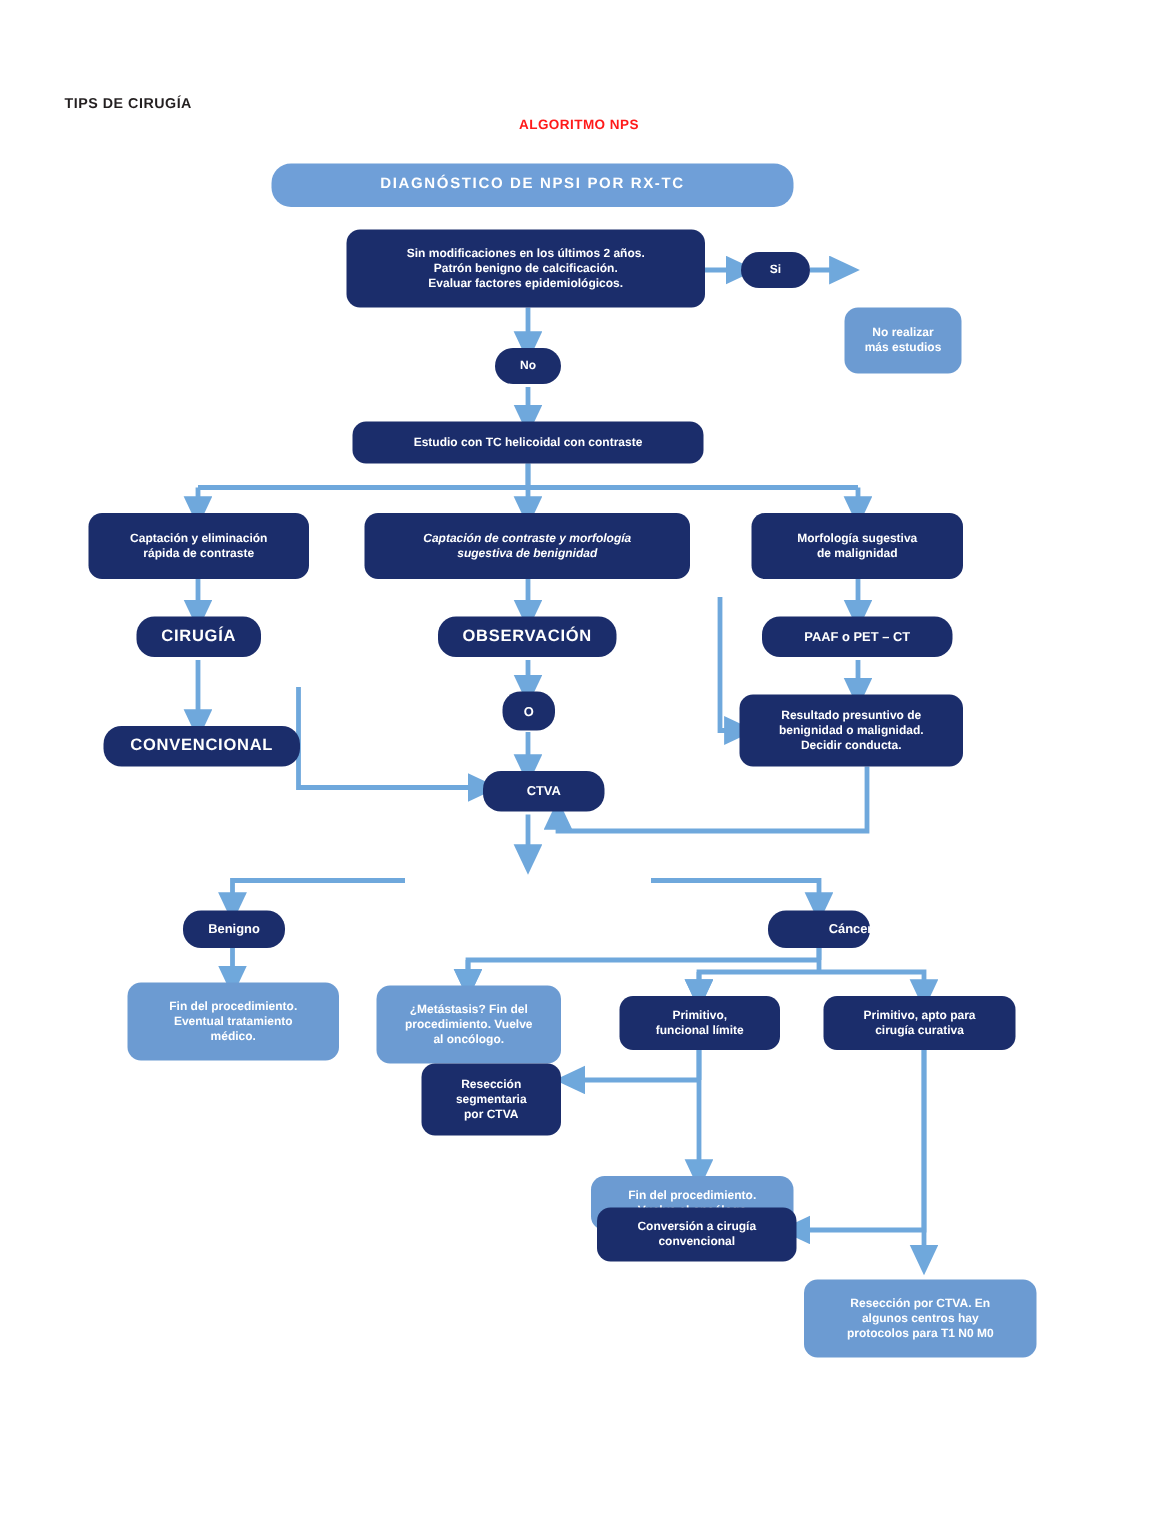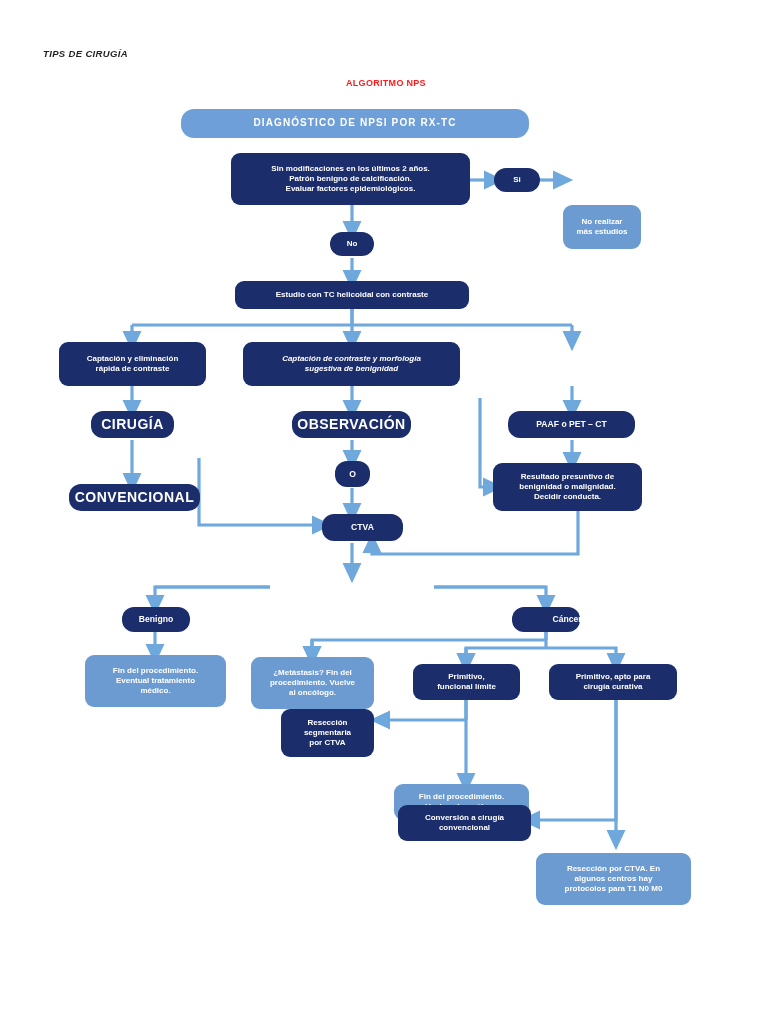--- a/index.html
+++ b/index.html
@@ -4,22 +4,22 @@
 <style>
   html,body{margin:0;padding:0;}
   body{
     width:768px;height:1024px;background:#ffffff;
     font-family:"Liberation Sans",sans-serif;
     position:relative;overflow:hidden;
   }
   #stage{position:absolute;left:0;top:0;width:768px;height:1024px;}
 
   .doc-title{
-    position:absolute;left:43px;top:48px;
-    font-size:9.5px;font-weight:bold;color:#231f20;letter-spacing:.35px;font-style:italic;
+    position:absolute;left:43px;top:64px;
+    font-size:9.5px;font-weight:bold;color:#231f20;letter-spacing:.35px;
   }
   .algo-title{
     position:absolute;left:346px;top:78px;
     font-size:9px;font-weight:bold;color:#ff1a1a;letter-spacing:.3px;
   }
 
   svg.edges{position:absolute;left:0;top:0;width:768px;height:1024px;pointer-events:none;}
 
   .node{
     position:absolute;box-sizing:border-box;
@@ -27,21 +27,21 @@
     color:#ffffff;font-weight:bold;line-height:1.22;
     border-radius:9px;padding:3px 6px;
   }
   .navy{background:#1b2d6b;}
   .mid{background:#6c9bd2;}
   .hdr{background:#6f9fd8;border-radius:13px;}
 
   .n-banner{font-size:10px;letter-spacing:1.1px;}
   .t8{font-size:8px;}
   .t85{font-size:8.6px;}
-  .t9{font-size:14px;letter-spacing:.5px;}
+  .t9{font-size:11px;letter-spacing:.5px;}
   .pill{border-radius:12px;}
 </style>
 </head>
 <body>
 
 <div id="stage">
 
   <div class="doc-title">TIPS DE CIRUGÍA</div>
   <div class="algo-title">ALGORITMO NPS</div>
 
@@ -104,20 +104,22 @@
   <div class="node navy t8 pill" style="left:330px;top:232px;width:44px;height:24px;">No</div>
 
   <div class="node navy t8" style="left:235px;top:281px;width:234px;height:28px;">Estudio con TC helicoidal con contraste</div>
 
   <div class="node navy t8" style="left:59px;top:342px;width:147px;height:44px;white-space:pre-line;">Captación y eliminación
 rápida de contraste</div>
 
   <div class="node navy t8" style="left:243px;top:342px;width:217px;height:44px;white-space:pre-line;font-style:italic;">Captación de contraste y morfología
 sugestiva de benignidad</div>
 
+  <div class="node navy t8" style="left:501px;top:342px;width:141px;height:44px;white-space:pre-line;">Morfología sugestiva
+de malignidad</div>
 
   <div class="node navy t9 pill" style="left:91px;top:411px;width:83px;height:27px;">CIRUGÍA</div>
 
   <div class="node navy t9 pill" style="left:292px;top:411px;width:119px;height:27px;">OBSERVACIÓN</div>
 
   <div class="node navy t85 pill" style="left:508px;top:411px;width:127px;height:27px;text-align:right;">PAAF o PET – CT</div>
 
   <div class="node navy t9 pill" style="left:69px;top:484px;width:131px;height:27px;">CONVENCIONAL</div>
 
   <div class="node navy t85 pill" style="left:335px;top:461px;width:35px;height:26px;">O</div>

